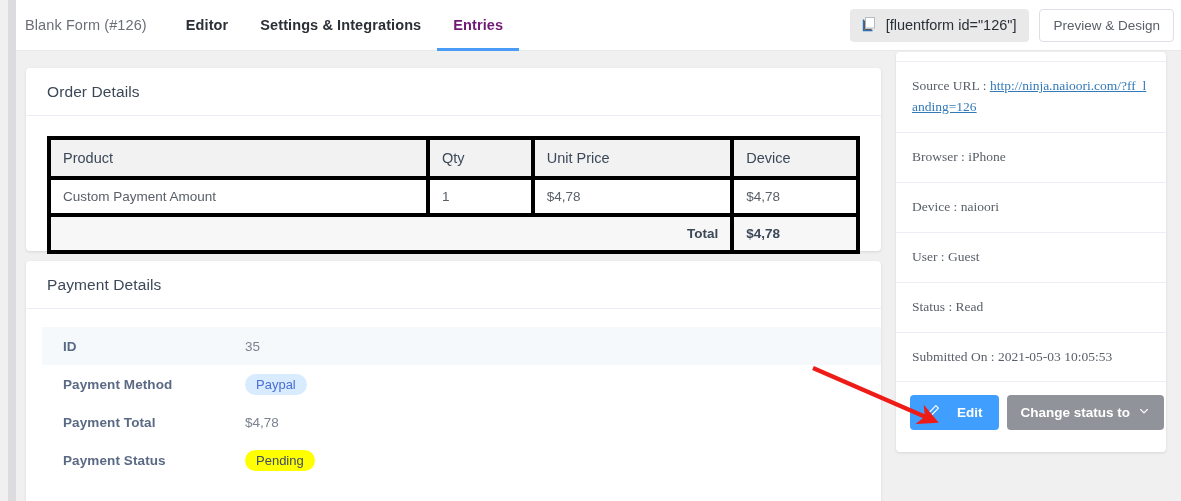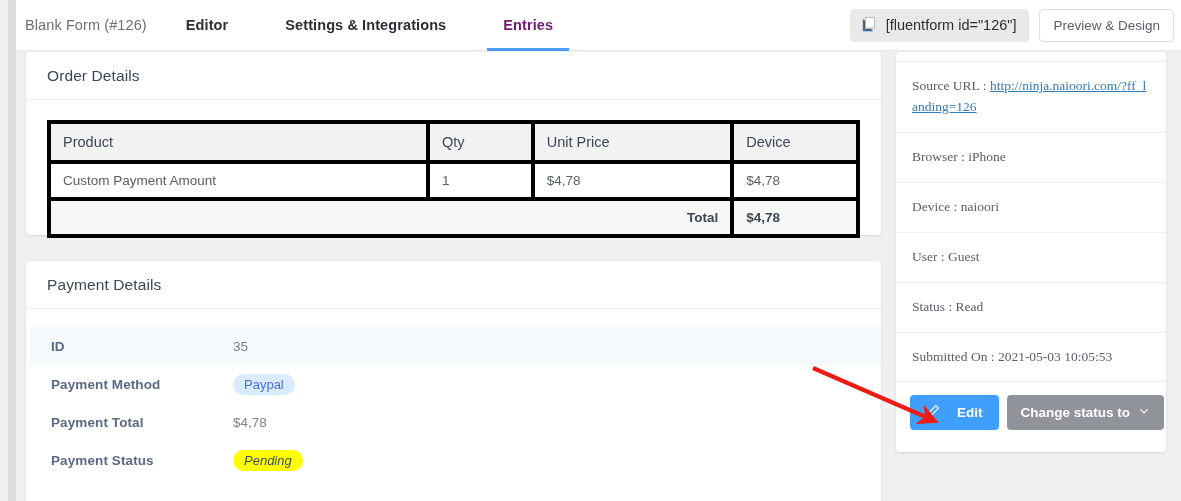--- a/index.html
+++ b/index.html
@@ -40,21 +40,20 @@
     font-size: 14.5px;
     color: #6b6f76;
     letter-spacing: .1px;
     white-space: nowrap;
   }
   .nav-tabs {
     display: flex;
     align-items: stretch;
     height: 51px;
     margin-left: 23px;
-    gap: 25px;
   }
   .nav-tab {
     position: relative;
     display: flex; align-items: center;
     padding: 0 16px;
     font-size: 14.5px;
     font-weight: 700;
     color: #2b2f36;
     cursor: pointer;
     white-space: nowrap;
@@ -108,21 +107,21 @@
 
   .card {
     position: absolute;
     background: #ffffff;
     border-radius: 4px;
     box-shadow: 0 1px 3px rgba(0,0,0,.11);
   }
 
   
   #order-card {
-    left: 10px; top: 1px;
+    left: 10px; top: 17px;
     width: 855px; height: 183px;
   }
   .card-head {
     height: 48px;
     display: flex; align-items: center;
     padding: 0 21px;
     border-bottom: 1px solid #ebeef5;
   }
   .card-head-title {
     font-size: 15.5px;
@@ -163,21 +162,21 @@
   td.col-qty, th.col-qty { width: 105px; }
   td.col-unit, th.col-unit { width: 200px; }
   td.col-price, th.col-price { width: 126px; }
   .total-label { text-align: right !important; font-weight: 700; }
 
   
   #payment-card {
     left: 10px; top: 210px;
     width: 855px; height: 260px;
   }
-  .pay-rows { padding: 18px 0 0 4px; }
+  .pay-rows { padding: 18px 0 0 16px; }
   .pay-row {
     display: flex;
     align-items: center;
     height: 38px;
     padding: 0 21px;
     font-size: 13.5px;
   }
   .pay-row.striped { background: #f6f9fc; }
   .pay-label {
     width: 182px;
@@ -195,21 +194,20 @@
     padding: 3px 11px;
     font-size: 13px;
   }
   .badge-yellow {
     display: inline-block;
     background: #ffff00;
     color: #3f4a6b;
     border-radius: 11px;
     padding: 3px 11px;
     font-size: 13px;
-    font-style: italic;
   }
 
   
   #side-card {
     left: 880px; top: 1px;
     width: 270px; height: 400px;
     overflow: hidden;
   }
   .side-row {
     padding: 14px 16px;

